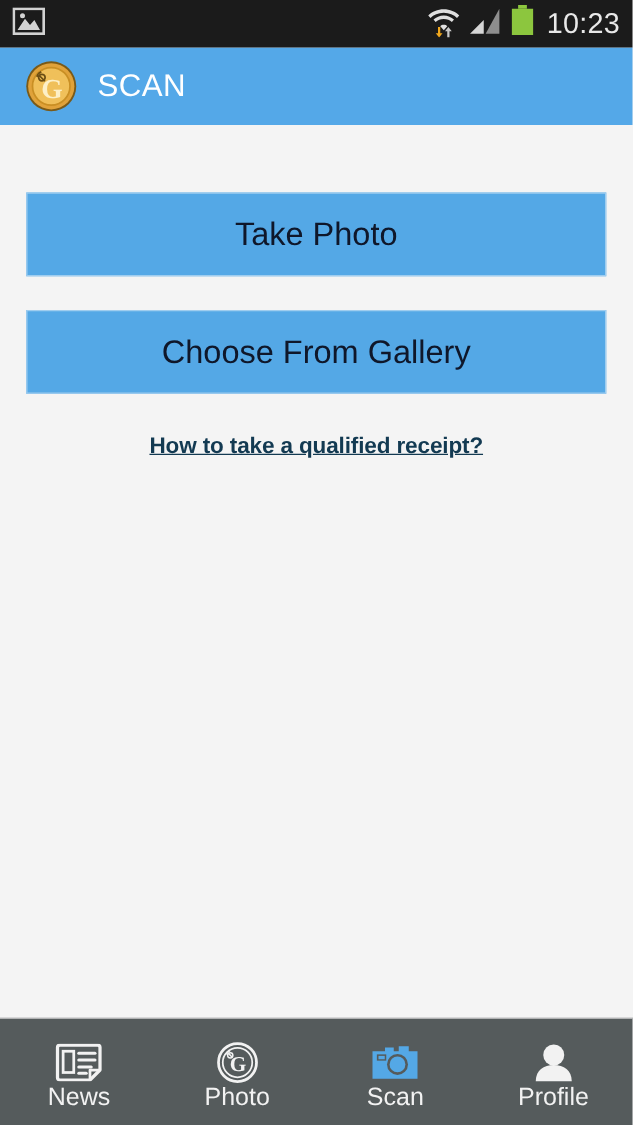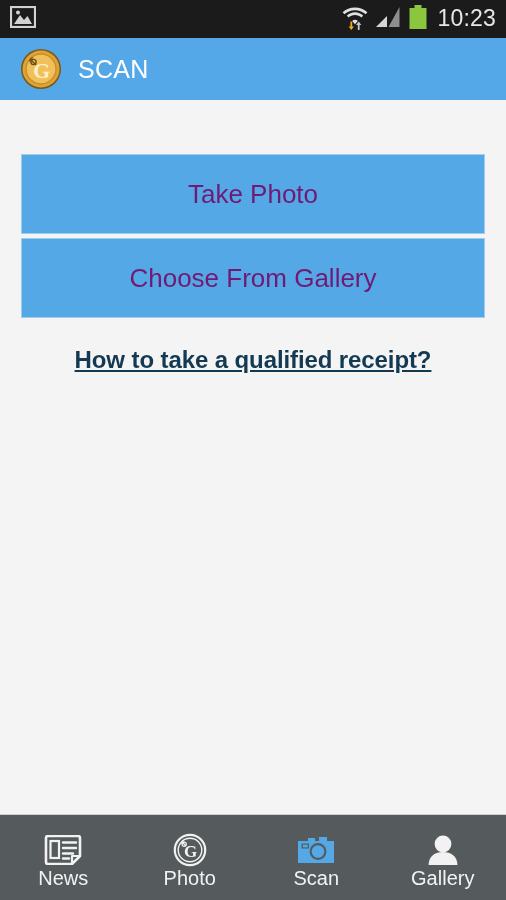--- a/index.html
+++ b/index.html
@@ -80,44 +80,44 @@
   
   .content {
     flex: 1 1 auto;
     background: #f4f4f4;
     position: relative;
   }
   .btn {
     position: absolute;
     left: 21px;
     width: 464px;
-    height: 80px;
+    height: 67px;
     background: #54a8e6;
     border: 1px solid #9fcdef;
     box-sizing: border-box;
-    color: #701a75;
+    color: #0f172a;
     font-size: 26px;
     display: flex;
     align-items: center;
     justify-content: center;
     cursor: pointer;
     font-family: "Liberation Sans", sans-serif;
     user-select: none;
   }
   #btn-take-photo { top: 54px; }
-  #btn-choose-gallery { top: 138px; }
+  #btn-choose-gallery { top: 148px; }
 
   .help-link {
     position: absolute;
     top: 246px;
     left: 0;
     width: 100%;
     text-align: center;
     color: #133a52;
-    font-size: 24px;
+    font-size: 18px;
     font-weight: bold;
     text-decoration: underline;
     cursor: pointer;
     letter-spacing: -0.1px;
   }
 
   
   .bottomnav {
     height: 85px;
     background: #555b5c;
@@ -268,19 +268,19 @@
       <span class="nav-label">Scan</span>
     </div>
 
     <div class="nav-item">
       <span class="nav-icon">
         <svg width="34" height="34" viewBox="0 0 34 34">
           <circle cx="17" cy="11" r="8.4" fill="#f2f2f2"></circle>
           <path d="M2.6 32 C2.6 23.2 9 19 17 19 C25 19 31.4 23.2 31.4 32 Z" fill="#f2f2f2"></path>
         </svg>
       </span>
-      <span class="nav-label">Gallery</span>
+      <span class="nav-label">Profile</span>
     </div>
 
 
   </div>
 
 </div>
 
 </body></html>

